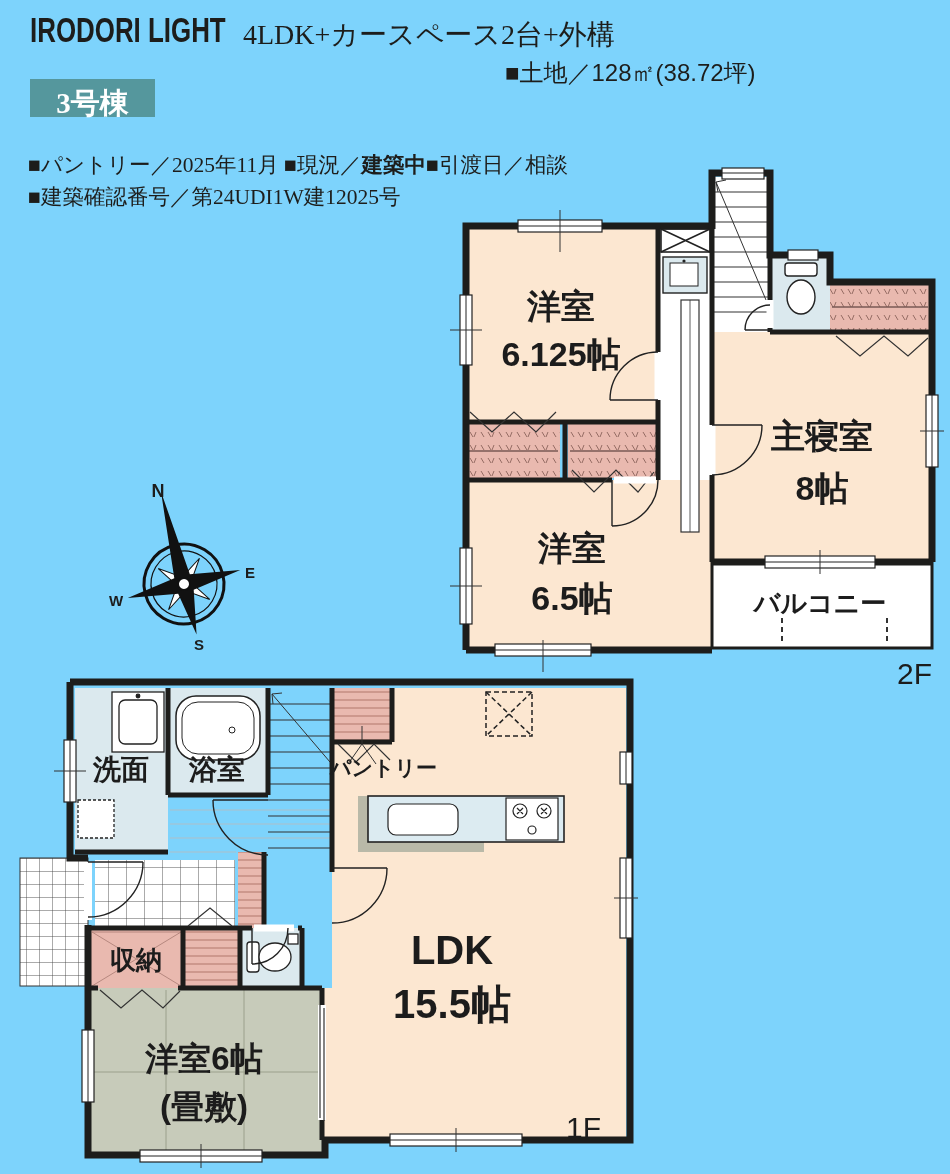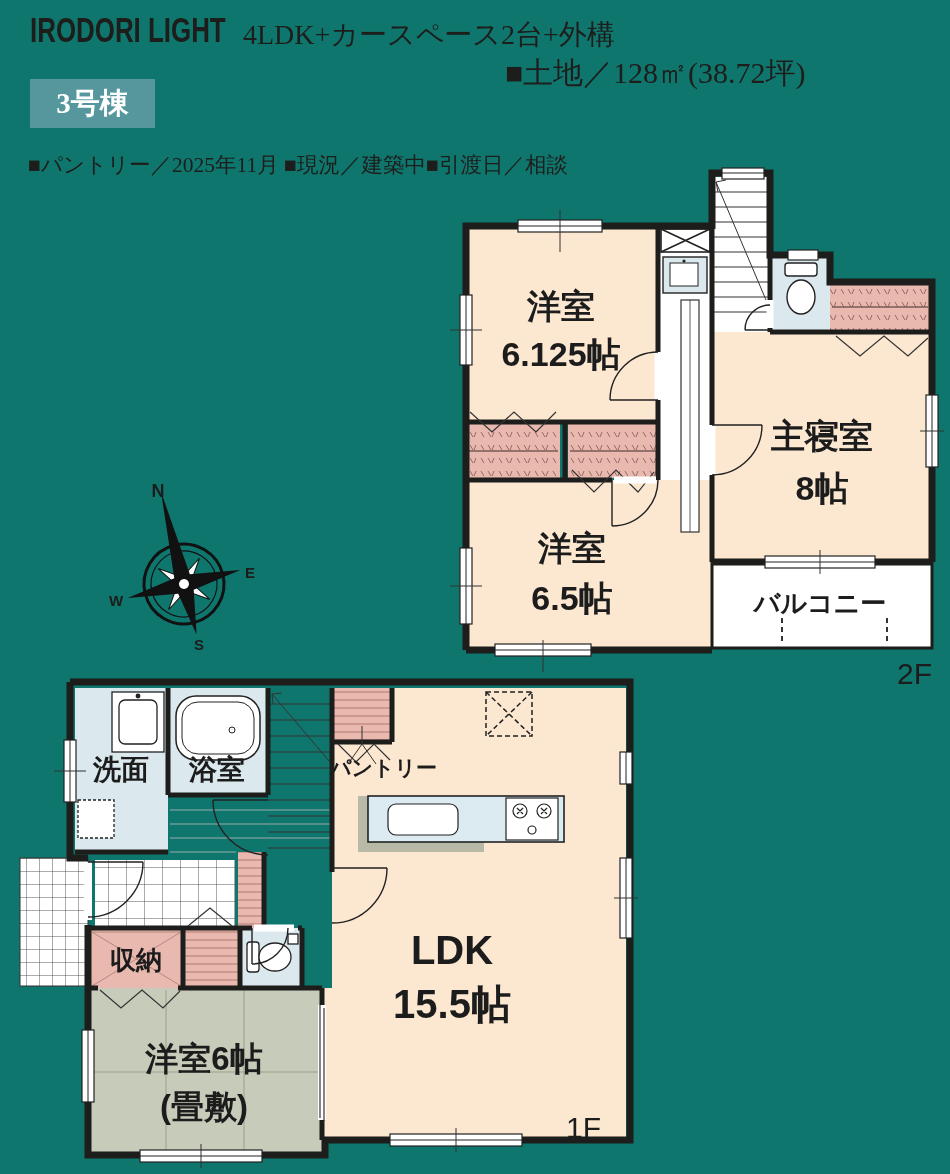--- a/index.html
+++ b/index.html
@@ -1,49 +1,50 @@
 <!DOCTYPE html>
 <html><head>
 <meta charset="utf-8">
 <style>
   html,body{margin:0;padding:0;background:#fff;}
-  #page{position:relative;width:950px;height:1174px;background:#0f766e;overflow:hidden;
+  #page{position:relative;width:950px;height:1174px;background:#7dd3fc;overflow:hidden;
         font-family:"Liberation Sans","DejaVu Sans",sans-serif;color:#1d1d1b;}
   .abs{position:absolute;}
   .logo{left:30px;top:10px;font-size:35px;font-weight:700;letter-spacing:0;
         transform:scaleX(.74);transform-origin:left top;white-space:nowrap;
         font-family:"Liberation Sans",sans-serif;}
   .title{left:243px;top:16px;font-size:28px;font-weight:500;white-space:nowrap;
          font-family:"Liberation Serif","DejaVu Serif",serif;}
-  .badge{left:30px;top:79px;width:125px;height:49px;background:#55979d;color:#fff;
+  .badge{left:30px;top:79px;width:125px;height:38px;background:#55979d;color:#fff;
          text-align:center;line-height:49px;font-size:29px;font-weight:700;
          font-family:"Liberation Serif","DejaVu Serif",serif;}
-  .specs{left:505px;top:56px;font-size:30px;line-height:34px;white-space:nowrap;
-         font-family:Liberation Serif, serif;}
+  .specs{left:505px;top:56px;font-size:24px;line-height:34px;white-space:nowrap;
+         font-family:Liberation Sans, sans-serif;}
   .info{left:28px;top:149px;font-size:21.5px;line-height:32px;white-space:nowrap;
         font-family:"Liberation Serif","DejaVu Serif",serif;}
-  .info b{font-weight:400;}
+  .info b{font-weight:700;}
   svg text{fill:#1c1c1c;}
   .rl{font-family:"Liberation Sans","DejaVu Sans",sans-serif;font-weight:600;}
   .fl{font-family:"Liberation Sans","DejaVu Sans",sans-serif;font-weight:500;}
   .cp{font-family:"Liberation Sans","DejaVu Sans",sans-serif;font-weight:700;}
 </style>
 </head>
 <body>
 
 <div id="page">
 
   <div class="abs logo">IRODORI LIGHT</div>
   <div class="abs title">4LDK+カースペース2台+外構</div>
   <div class="abs badge">3号棟</div>
   <div class="abs specs">
     <div>■土地／128㎡(38.72坪)</div>
   </div>
   <div class="abs info">
     <div><span>■パントリー／2025年11月 ■現況／</span><b>建築中</b><span>■引渡日／相談</span></div>
+    <div>■建築確認番号／第24UDI1W建12025号</div>
   </div>
 
   <svg class="abs" style="left:0;top:0" width="950" height="1174" viewBox="0 0 950 1174">
     <defs>
       <pattern id="hatch" width="18" height="13" patternUnits="userSpaceOnUse">
         <path d="M2,3 l3,5 M8,3 l-2,5 M13,3 l3,5" stroke="#8a625a" stroke-width="0.9" fill="none"></path>
       </pattern>
       <pattern id="stripes" width="10" height="8" patternUnits="userSpaceOnUse">
         <path d="M0,4 H10" stroke="#c2897e" stroke-width="1.4" fill="none"></path>
       </pattern>

